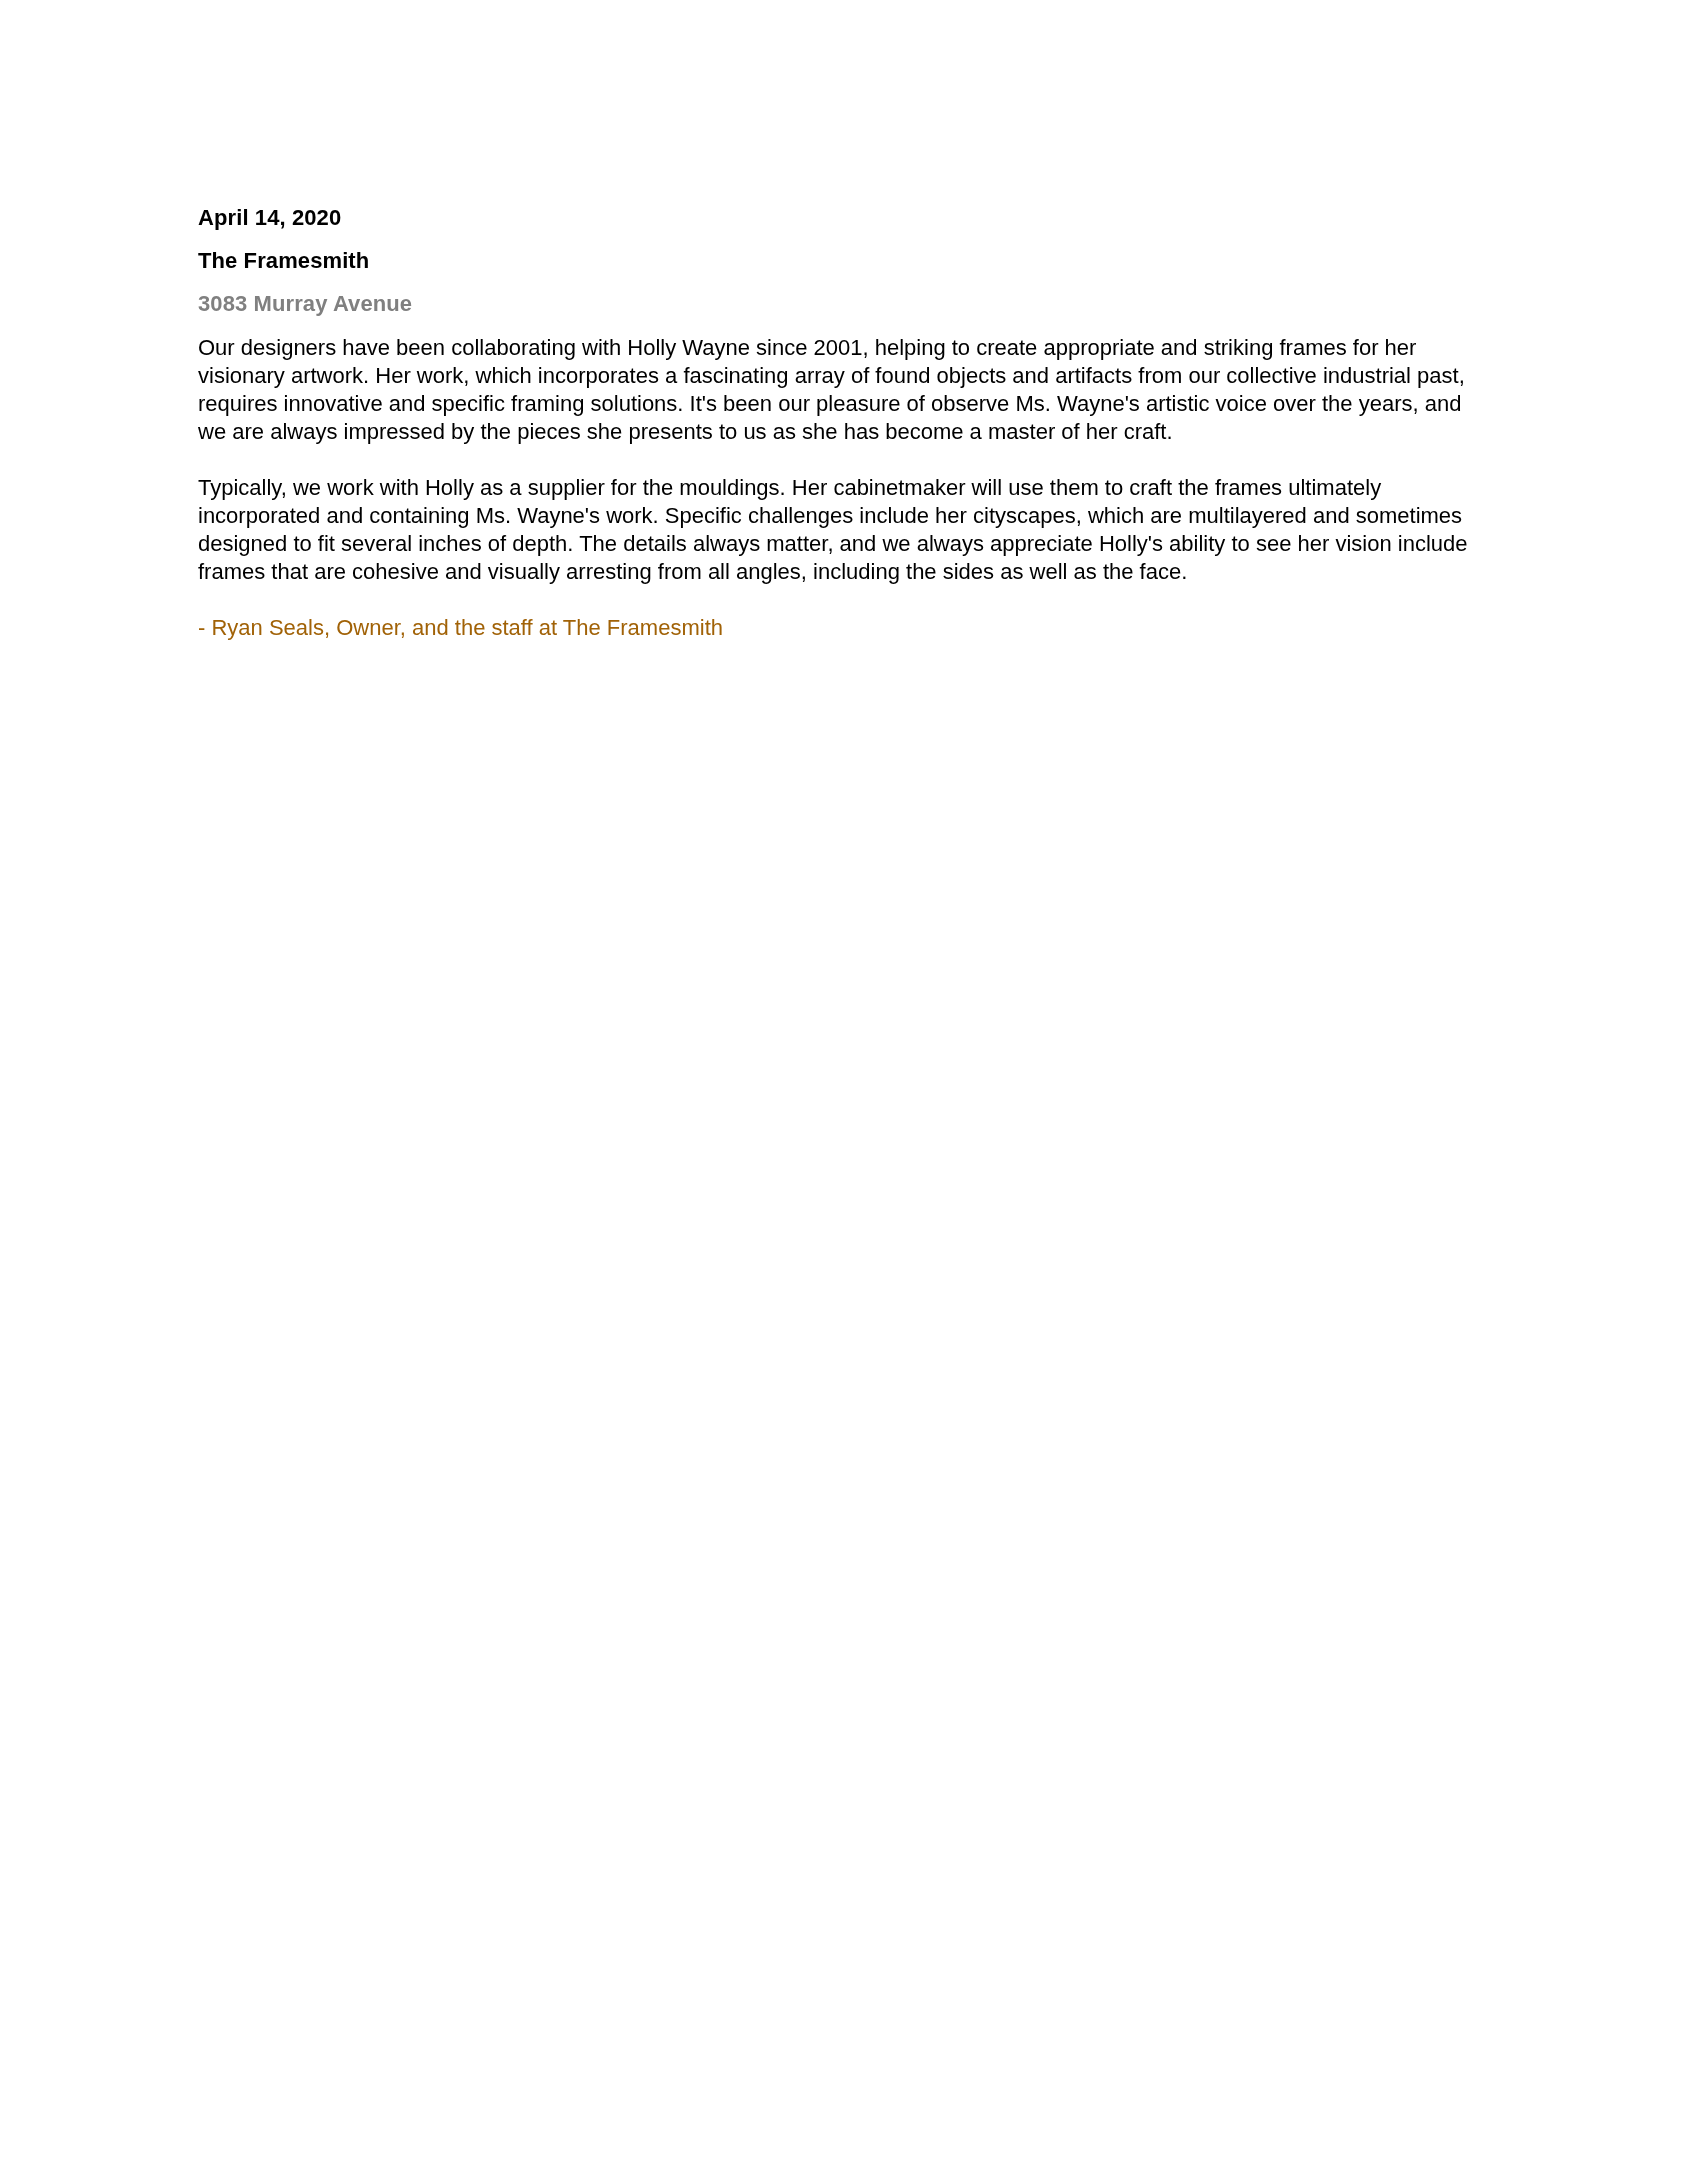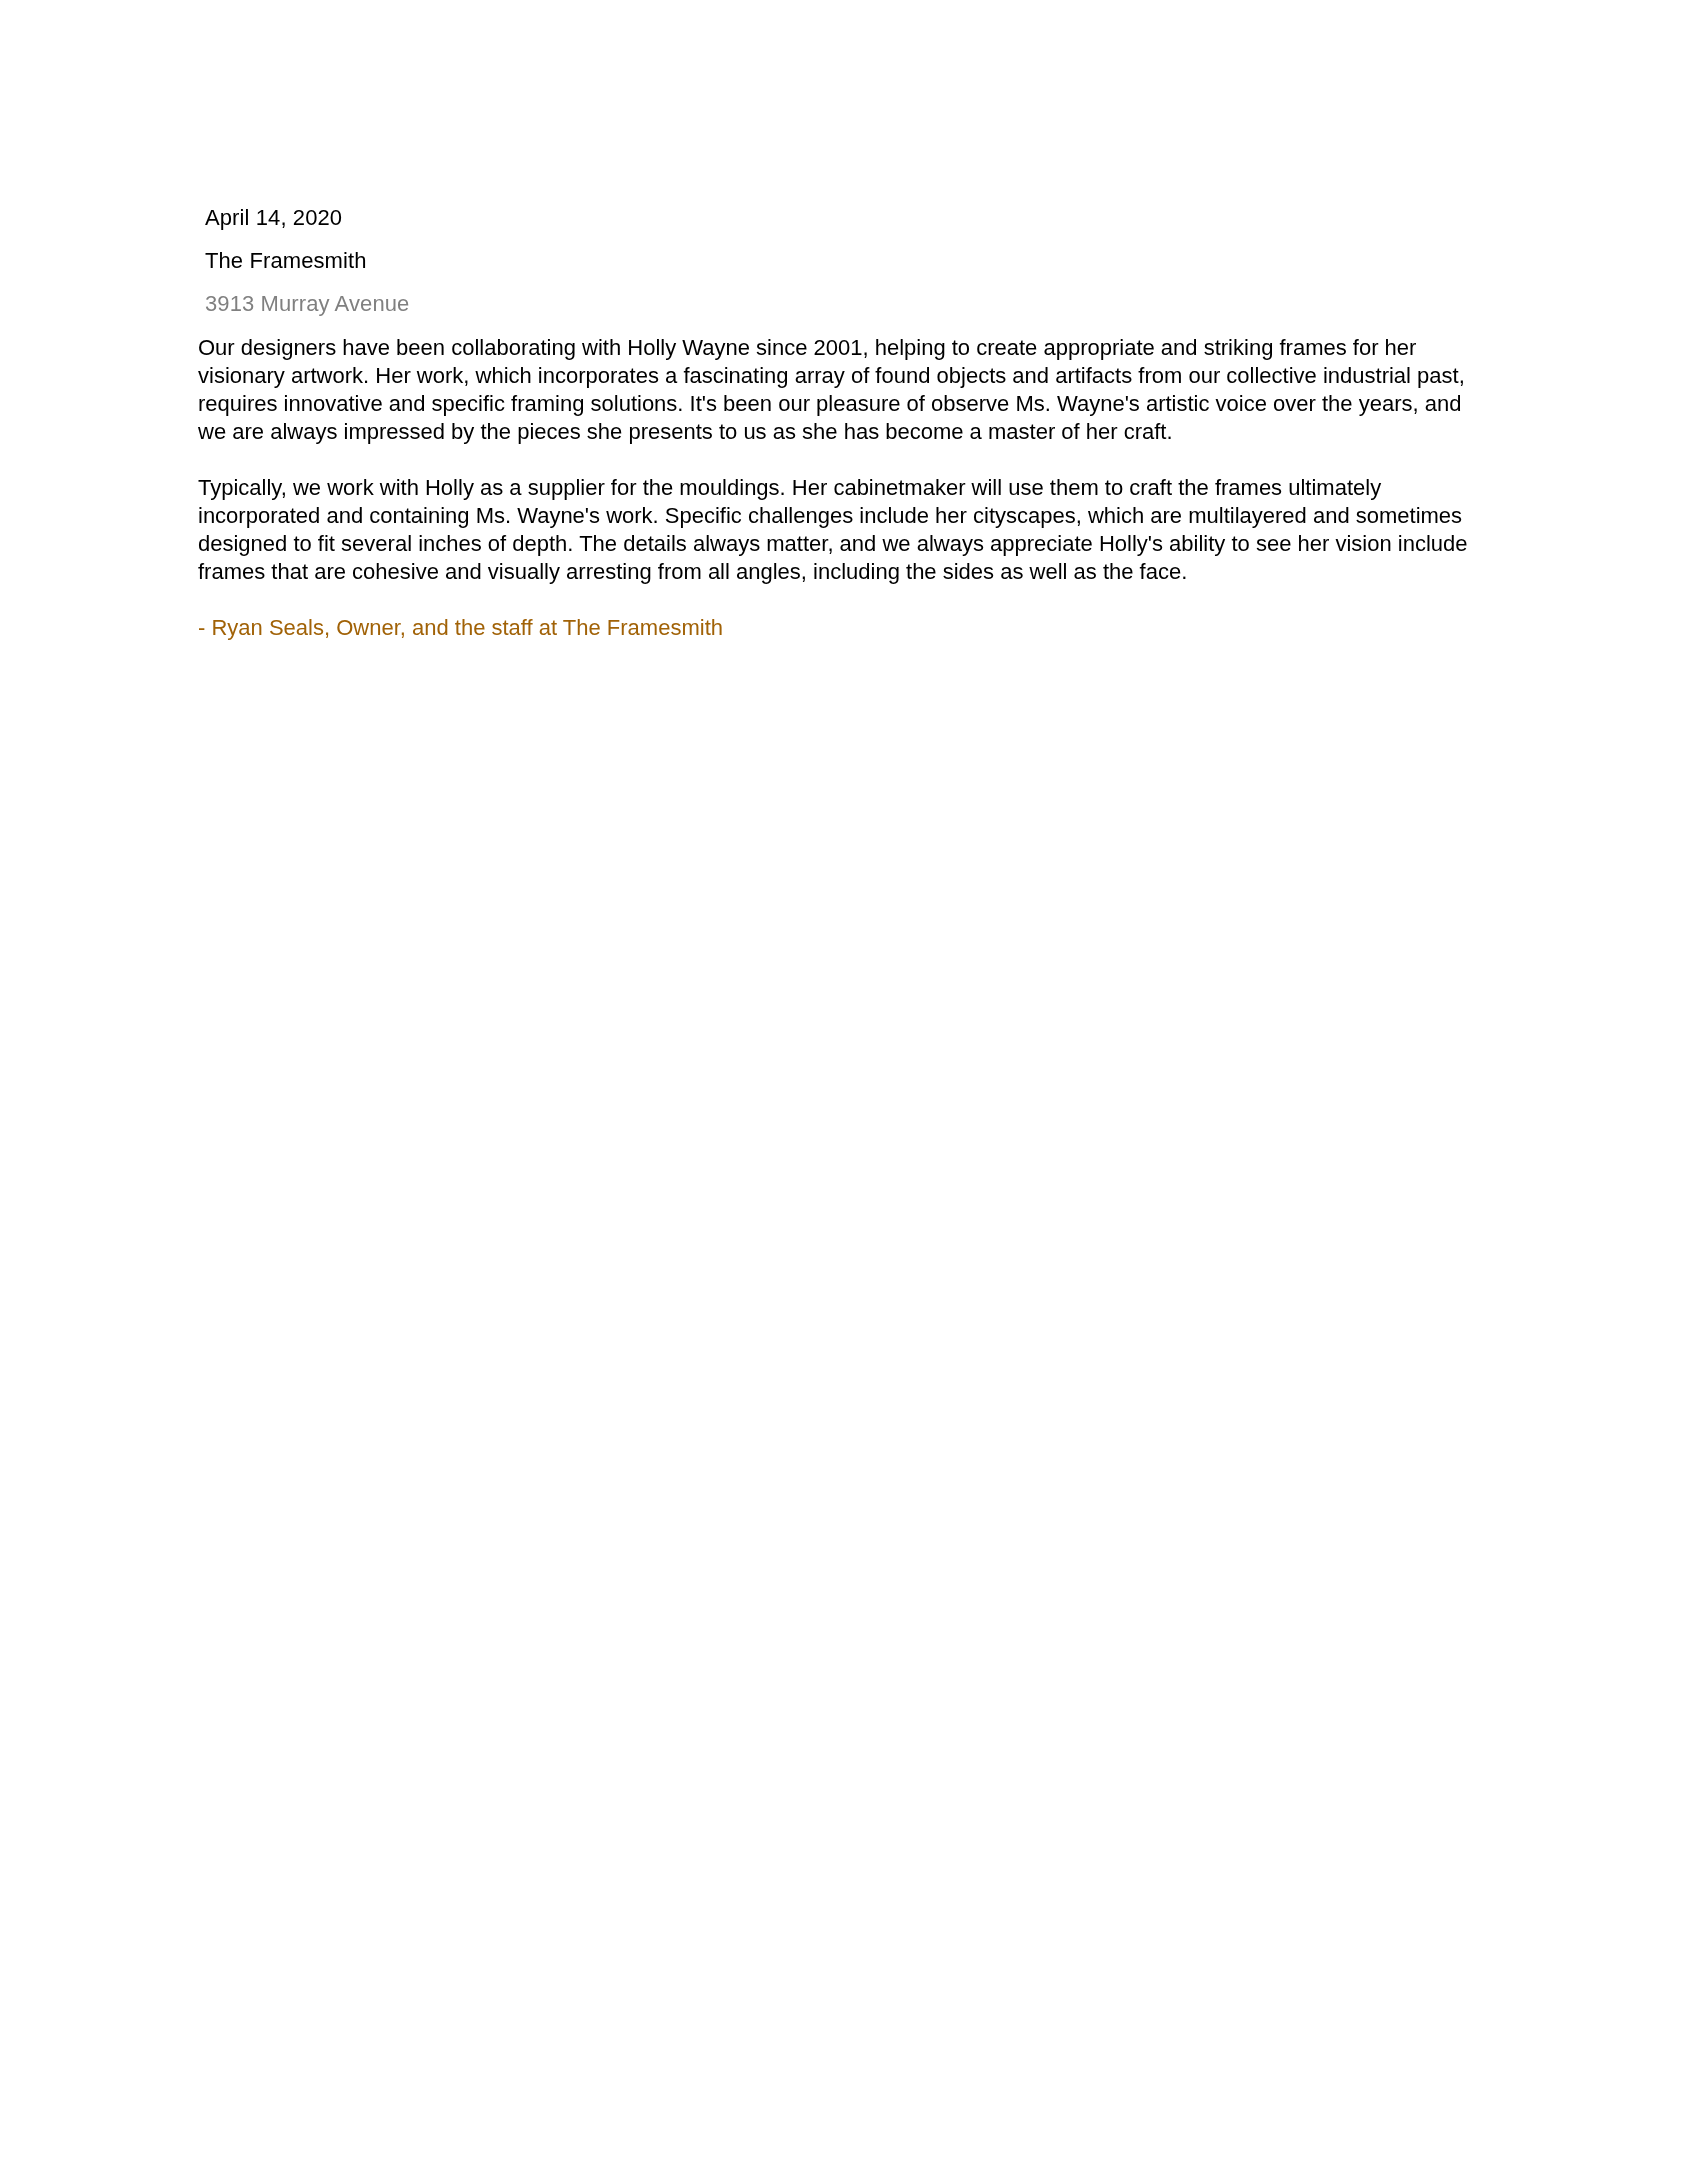--- a/index.html
+++ b/index.html
@@ -18,21 +18,22 @@
   }
   .doc-body {
     position: absolute;
     left: 198px;
     top: 196px;
     width: 1297px;
   }
 
   
   .letterhead {
-    margin: 0 0 0 7px;
+    margin: 0 0 0 0;
+    font-weight: bold;
   }
   .letterhead-line {
     font-size: 22px;
     line-height: 43px;
     color: #000000;
     white-space: pre;
     letter-spacing: 0.1px;
   }
   .letterhead-line.muted {
     color: #808080;
@@ -63,21 +64,21 @@
 </style>
 </head>
 <body>
 
 <div class="page">
   <div class="doc-body">
 
     <div class="letterhead">
       <div class="letterhead-line">April 14, 2020</div>
       <div class="letterhead-line">The Framesmith</div>
-      <div class="letterhead-line muted">3913 Murray Avenue</div>
+      <div class="letterhead-line muted">3083 Murray Avenue</div>
     </div>
 
     <p class="para para-first">Our designers have been collaborating with Holly Wayne since 2001, helping to create appropriate and striking frames for her visionary artwork. Her work, which incorporates a fascinating array of found objects and artifacts from our collective industrial past, requires innovative and specific framing solutions. It's been our pleasure of observe Ms. Wayne's artistic voice over the years, and we are always impressed by the pieces she presents to us as she has become a master of her craft.</p>
 
     <div class="para-gap"></div>
 
     <p class="para">Typically, we work with Holly as a supplier for the mouldings. Her cabinetmaker will use them to craft the frames ultimately incorporated and containing Ms. Wayne's work. Specific challenges include her cityscapes, which are multilayered and sometimes designed to fit several inches of depth. The details always matter, and we always appreciate Holly's ability to see her vision include frames that are cohesive and visually arresting from all angles, including the sides as well as the face.</p>
 
     <div class="para-gap"></div>
 

